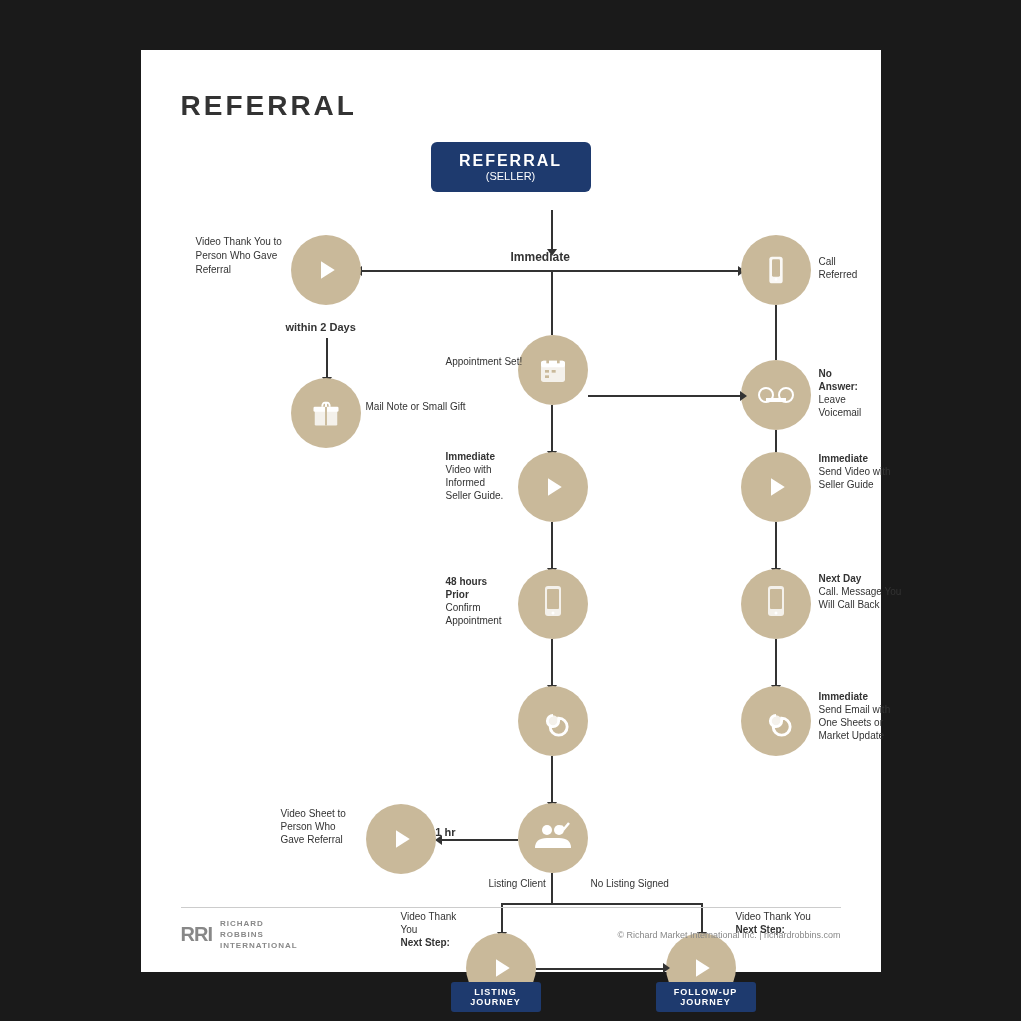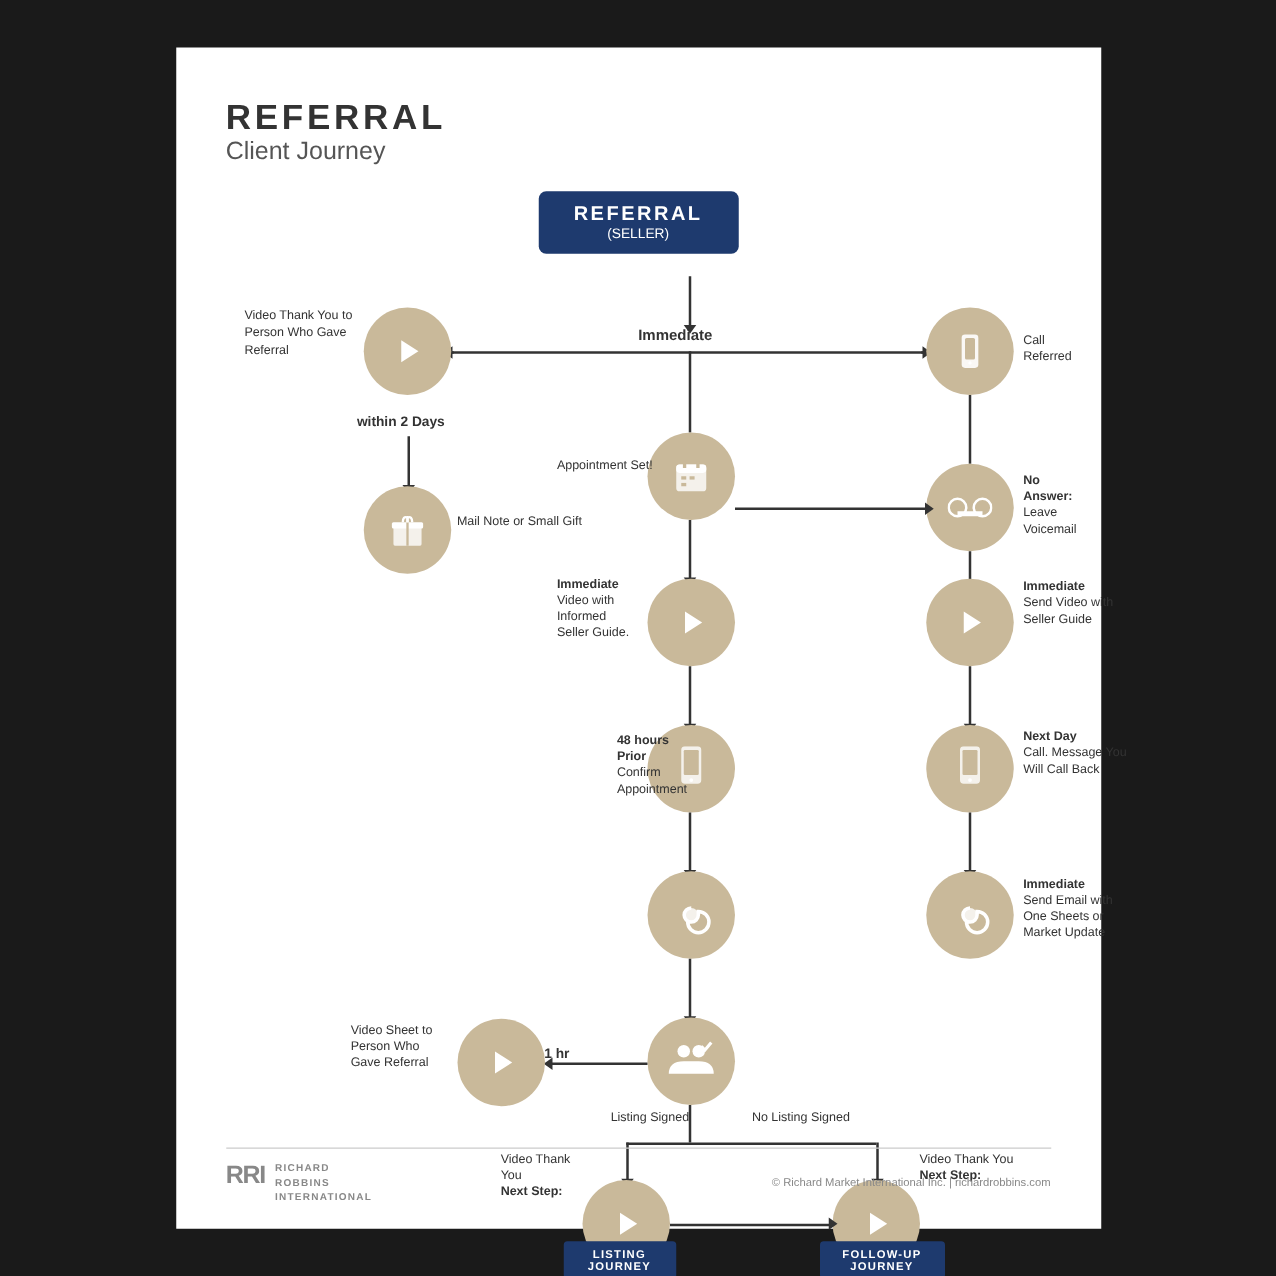--- a/index.html
+++ b/index.html
@@ -146,20 +146,21 @@
       left: 40px;
       right: 40px;
       display: flex;
       align-items: center;
       justify-content: space-between;
       border-top: 1px solid #ccc;
       padding-top: 10px;
     }
     .footer-logo {
       display: flex;
+      align-items: center;
       gap: 8px;
     }
     .footer-logo-icon {
       font-size: 20px;
       font-weight: 900;
       color: #888;
       letter-spacing: -1px;
     }
     .footer-logo-text {
       font-size: 8px;
@@ -173,21 +174,20 @@
       color: #888;
     }
   </style>
 </head>
 <body>
 
 <div class="page">
 
   <div class="title-section">
     <div class="title-main">REFERRAL</div>
-    <div class="title-sub">Client Journey</div>
   </div>
 
   <div class="flowchart">
 
     <div class="referral-box" style="top:0; left:50%; transform:translateX(-50%);">
       <div class="ref-title">REFERRAL</div>
       <div class="ref-sub">(SELLER)</div>
     </div>
 
     <div class="line-v arrow-down" style="left:370px; top:68px; height:40px;"></div>
@@ -306,21 +306,21 @@
     <div class="line-v arrow-down" style="left:594px; top:380px; height:47px;"></div>
 
     <div class="circle large" style="left:337px; top:427px;">
       <svg width="28" height="36" viewBox="0 0 24 36" fill="white">
         <rect x="4" y="0" width="16" height="30" rx="3" fill="white" opacity="0.8"></rect>
         <rect x="6" y="3" width="12" height="20" rx="1" fill="#c9b99a"></rect>
         <circle cx="12" cy="27" r="1.5" fill="white"></circle>
       </svg>
     </div>
 
-    <div class="label" style="left:265px; top:433px; width:65px;margin-left:48px;">
+    <div class="label" style="left:265px; top:433px; width:65px;">
       <strong>48 hours Prior</strong><br>
       <span>Confirm Appointment</span>
     </div>
 
     <div class="circle large" style="left:560px; top:427px;">
       <svg width="28" height="36" viewBox="0 0 24 36" fill="white">
         <rect x="4" y="0" width="16" height="30" rx="3" fill="white" opacity="0.8"></rect>
         <rect x="6" y="3" width="12" height="20" rx="1" fill="#c9b99a"></rect>
         <circle cx="12" cy="27" r="1.5" fill="white"></circle>
       </svg>
@@ -377,23 +377,23 @@
     <div class="circle large" style="left:185px; top:662px;">
       <svg width="30" height="30" viewBox="0 0 24 24">
           <polygon points="8,5 19,12 8,19" fill="white"></polygon>
         </svg>
     </div>
 
     <div class="label" style="left:100px; top:665px; width:80px;">
       <span>Video Sheet to Person Who Gave Referral</span>
     </div>
 
-    <div class="label" style="left:308px; top:735px; font-size:10px;">Listing Signed</div>
-
-    <div class="label" style="left:410px; top:735px; font-size:10px;margin-left:11px;">No Listing Signed</div>
+    <div class="label" style="left:308px; top:735px; font-size:10px;">Listing Client</div>
+
+    <div class="label" style="left:410px; top:735px; font-size:10px;">No Listing Signed</div>
 
     <div class="line-v" style="left:370px; top:731px; height:30px;"></div>
     <div class="line-h" style="left:320px; top:761px; width:200px;"></div>
 
     <div class="line-v arrow-down" style="left:320px; top:761px; height:30px;"></div>
 
     <div class="line-v arrow-down" style="left:520px; top:761px; height:30px;"></div>
 
     <div class="circle large" style="left:285px; top:791px;">
       <svg width="30" height="30" viewBox="0 0 24 24">

